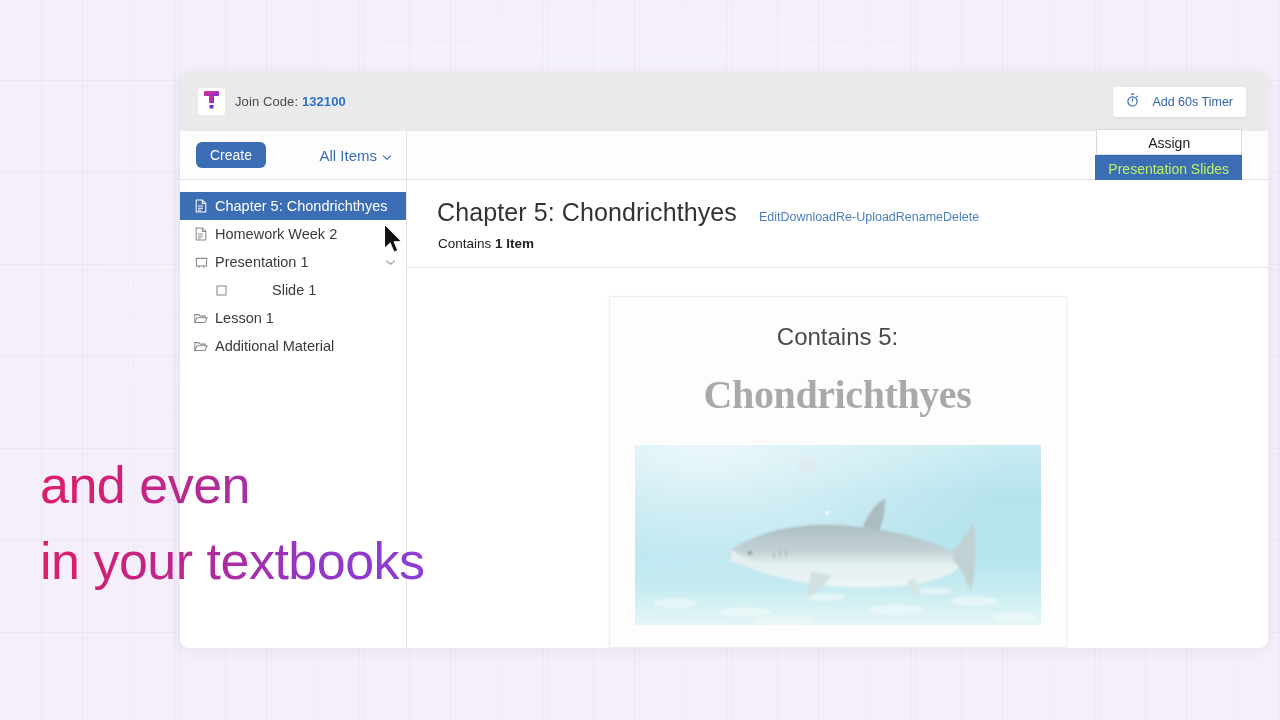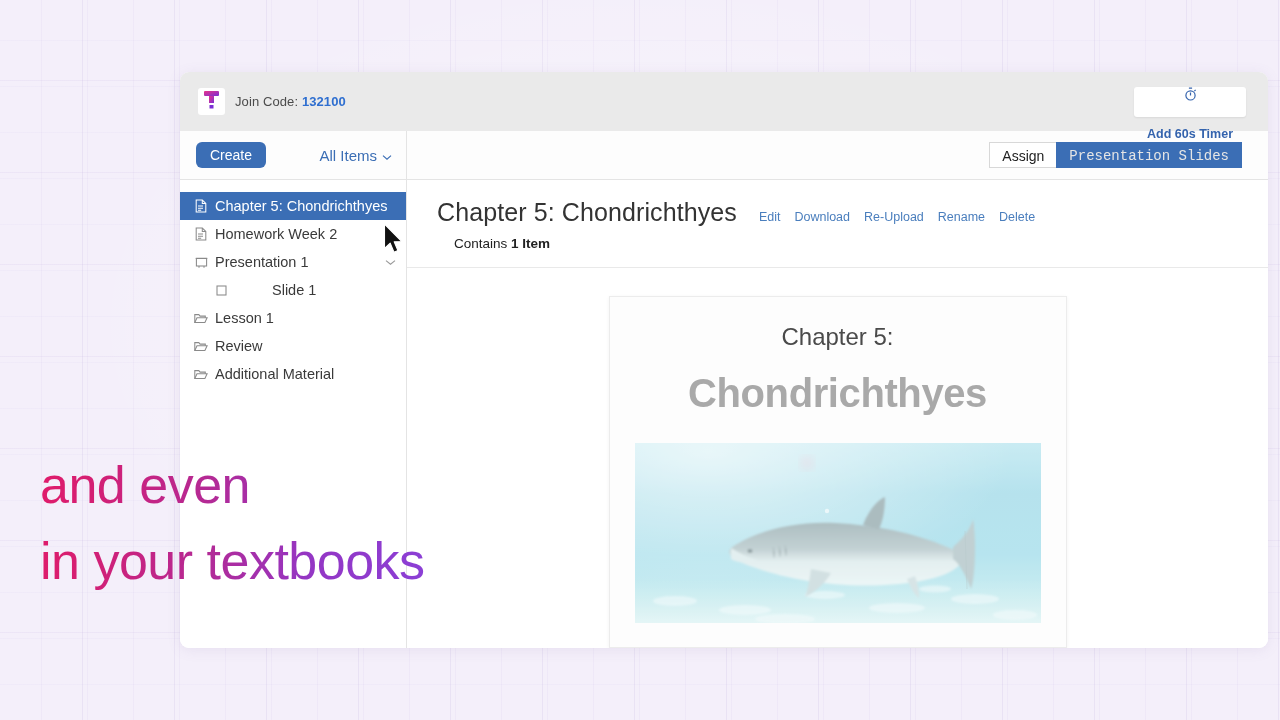--- a/index.html
+++ b/index.html
@@ -90,28 +90,27 @@
   }
   .topbar-spacer { flex: 1; }
   .timer-btn {
     background: #ffffff;
     border: none;
     border-radius: 3px;
     height: 30px;
     padding: 0 13px;
     display: flex;
     align-items: center;
-    gap: 23px;
+    gap: 13px;
     color: #3463ad;
     font-size: 12.5px;
-    font-weight: 700;
+    font-weight: 400;
     font-family: "Liberation Sans", sans-serif;
     cursor: pointer;
     box-shadow: 0 1px 2px rgba(0,0,0,0.08);
-    flex-direction: column;
   }
 
   
   .toolbar {
     height: 49px;
     background: #fdfdfd;
     display: flex;
     align-items: center;
     border-bottom: 1px solid #e4e4e4;
     box-sizing: border-box;
@@ -148,38 +147,37 @@
   }
   .toolbar-right {
     flex: 1;
     height: 100%;
     display: flex;
     align-items: center;
     justify-content: flex-end;
     padding-right: 26px;
     box-sizing: border-box;
   }
-  .tabgroup { display: flex; }
+  .tabgroup { display: flex; flex-direction: column; }
   .tab {
     height: 26px;
     padding: 0 12px;
     font-size: 14px;
     line-height: 26px;
     border: 1px solid #d8d8d8;
     background: #ffffff;
     color: #222;
     cursor: pointer;
     font-family: "Liberation Sans", sans-serif;
   }
   .tab.active {
     background: #3b6eb5;
     border-color: #3b6eb5;
-    color: #e5e5e5;
+    color: #bef264;
     margin-left: -1px;
-    font-family: Liberation Mono, monospace;
   }
 
   
   .body-split {
     display: flex;
     height: calc(576px - 59px - 49px);
   }
 
   
   .sidebar {
@@ -242,33 +240,32 @@
   }
   .doc-title {
     font-size: 25px;
     color: #333333;
     font-weight: 400;
     letter-spacing: 0.1px;
     white-space: nowrap;
   }
   .actions {
     display: flex;
-    gap: 14px;
     padding-top: 3px;
     align-items: flex-end;
   }
   .action-link {
     color: #4a7ebd;
     font-size: 12.5px;
     cursor: pointer;
     white-space: nowrap;
   }
   .contains-row {
     margin-top: 9px;
-    margin-left: 17px;
+    margin-left: 1px;
     font-size: 13.5px;
     color: #222;
   }
   .contains-row b { font-weight: 700; }
 
   
   .slide-area {
     flex: 1;
     display: flex;
     justify-content: center;
@@ -288,21 +285,21 @@
     font-size: 24px;
     color: #4a4a4a;
     font-weight: 300;
     font-family: "Liberation Sans", sans-serif;
   }
   .slide-line2 {
     margin-top: 20px;
     font-size: 40px;
     font-weight: 700;
     color: #a9a9a9;
-    font-family: Liberation Sans, sans-serif;
+    font-family: Liberation Serif, serif;
     letter-spacing: -0.4px;
   }
   .slide-photo {
     margin: 27px auto 0 auto;
     width: 406px;
     height: 180px;
     position: relative;
     overflow: hidden;
     background: linear-gradient(180deg, #bfe6ef 0%, #a9dcea 40%, #b8e4ec 70%, #cfeef2 100%);
   }
@@ -454,29 +451,20 @@
       <div class="tree-item">
         <span class="tree-icon">
           <svg width="14" height="11" viewBox="0 0 14 11" fill="none" stroke="#8a8a8a" stroke-width="1.05">
             <path d="M0.8 9.4V1.6h4l1.3 1.5h5.2v1.6"></path>
             <path d="M0.8 9.4l2.2-4.6h10.1l-2.2 4.6z"></path>
           </svg>
         </span>
         <span class="tree-label">Lesson 1</span>
       </div>
 
-      <div class="tree-item">
-        <span class="tree-icon">
-          <svg width="14" height="11" viewBox="0 0 14 11" fill="none" stroke="#8a8a8a" stroke-width="1.05">
-            <path d="M0.8 9.4V1.6h4l1.3 1.5h5.2v1.6"></path>
-            <path d="M0.8 9.4l2.2-4.6h10.1l-2.2 4.6z"></path>
-          </svg>
-        </span>
-        <span class="tree-label">Review</span>
-      </div>
 
       <div class="tree-item">
         <span class="tree-icon">
           <svg width="14" height="11" viewBox="0 0 14 11" fill="none" stroke="#8a8a8a" stroke-width="1.05">
             <path d="M0.8 9.4V1.6h4l1.3 1.5h5.2v1.6"></path>
             <path d="M0.8 9.4l2.2-4.6h10.1l-2.2 4.6z"></path>
           </svg>
         </span>
         <span class="tree-label">Additional Material</span>
       </div>
@@ -496,21 +484,21 @@
             <span class="action-link">Delete</span>
           </div>
         </div>
         <div class="contains-row">
           <span>Contains </span><b>1 Item</b>
         </div>
       </div>
 
       <div class="slide-area">
         <div class="slide">
-          <div class="slide-line1">Chapter 5:</div>
+          <div class="slide-line1">Contains 5:</div>
           <div class="slide-line2">Chondrichthyes</div>
           <div class="slide-photo">
             <svg width="406" height="180" viewBox="0 0 406 180" preserveAspectRatio="none">
               <defs>
                 <linearGradient id="water" x1="0" y1="0" x2="0" y2="1">
                   <stop offset="0%" stop-color="#c2e9f2"></stop>
                   <stop offset="28%" stop-color="#a6dcea"></stop>
                   <stop offset="62%" stop-color="#a8dfec"></stop>
                   <stop offset="82%" stop-color="#bfe9ef"></stop>
                   <stop offset="100%" stop-color="#d6f0f1"></stop>

